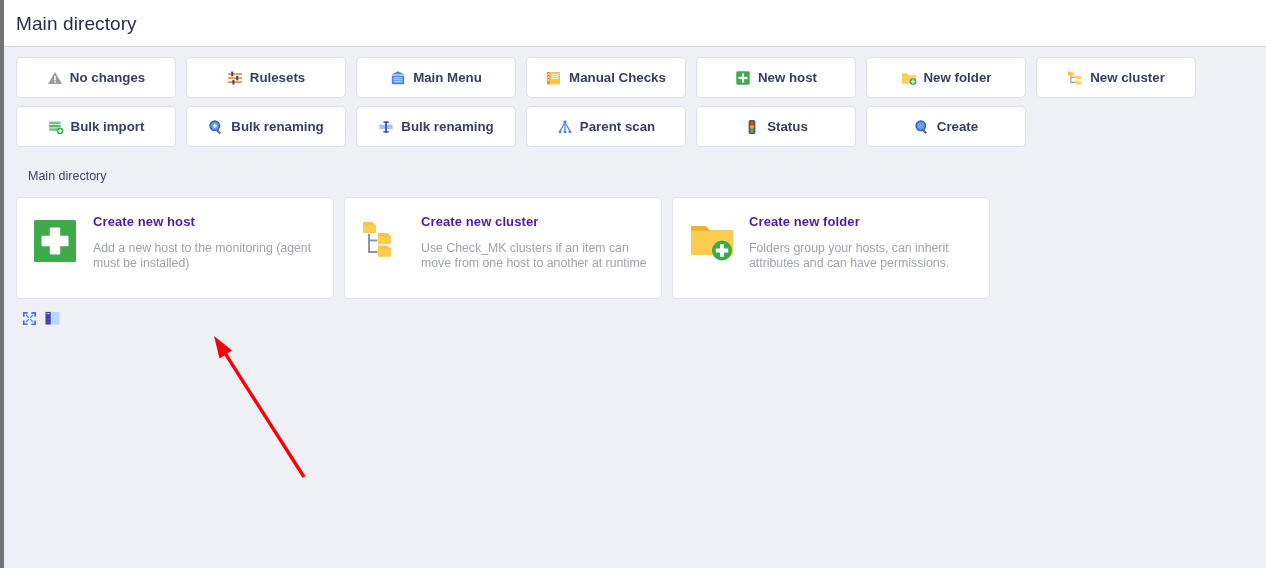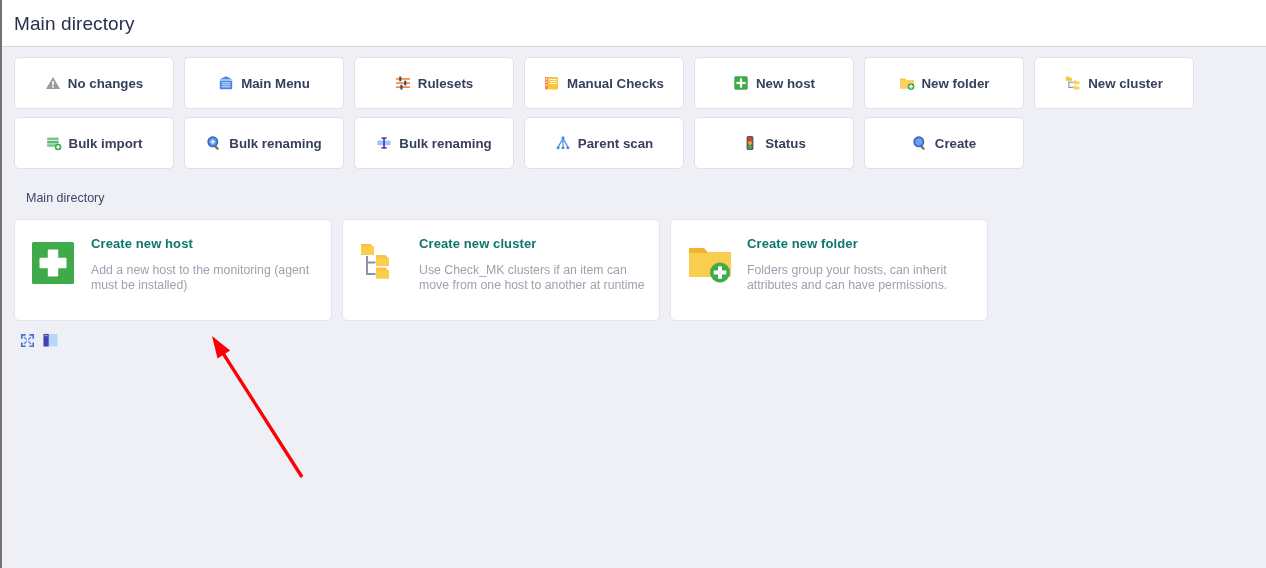--- a/index.html
+++ b/index.html
@@ -11,21 +11,21 @@
     height: 568px;
     background: #eff0f5;
     font-family: "Liberation Sans", sans-serif;
     overflow: hidden;
     position: relative;
   }
   #page {
     position: relative;
     width: 1266px;
     height: 568px;
-    border-left: 2px solid #737373;
+    border-left: 4px solid #737373;
     box-sizing: border-box;
     background: #eff0f5;
   }
 
   
   .page-header {
     height: 47px;
     background: #ffffff;
     border-bottom: 1px solid #d3d5e0;
     box-sizing: border-box;
@@ -47,21 +47,21 @@
   }
   .toolbar-row {
     display: flex;
     gap: 10px;
     padding: 0 12px 0 12px;
     margin-bottom: 8px;
     flex-wrap: nowrap;
   }
   .tb-btn {
     width: 160px;
-    height: 52px;
+    height: 41px;
     flex: 0 0 160px;
     background: #ffffff;
     border: 1px solid #dfe1ea;
     border-radius: 5px;
     display: flex;
     align-items: center;
     justify-content: center;
     gap: 7px;
     cursor: pointer;
     box-sizing: border-box;
@@ -110,21 +110,21 @@
     width: 46px;
     height: 46px;
     flex: 0 0 46px;
     margin-top: 6px;
     display: block;
   }
   .card-body { padding-top: 2px; }
   .card-title {
     font-size: 13px;
     font-weight: bold;
-    color: #0f766e;
+    color: #4c1d95;
     margin-bottom: 12px;
     letter-spacing: 0.1px;
   }
   .card-desc {
     font-size: 12.3px;
     color: #9ea2ae;
     line-height: 15px;
     max-width: 230px;
   }
 
@@ -169,41 +169,41 @@
               <path d="M8 2 L15 14 H1 Z" fill="#9b9b9b"></path>
               <rect x="7.2" y="6" width="1.6" height="4.4" fill="#fff"></rect>
               <rect x="7.2" y="11.2" width="1.6" height="1.5" fill="#fff"></rect>
             </svg>
           </span>
           <span class="tb-label">No changes</span>
         </div>
         <div class="tb-btn">
           <span style="display: flex;">
             <svg class="tb-ico" width="16" height="16" viewBox="0 0 16 16" xmlns="http://www.w3.org/2000/svg">
-              <path d="M8 1.2 L14.6 4.6 H1.4 Z" fill="#4a86e8"></path>
-              <rect x="1.8" y="5.6" width="12.4" height="8.6" rx="1" fill="#4a86e8"></rect>
-              <rect x="3.6" y="7.3" width="8.8" height="1" fill="#dbe7fb"></rect>
-              <rect x="3.6" y="9.3" width="8.8" height="1" fill="#dbe7fb"></rect>
-              <rect x="3.6" y="11.3" width="8.8" height="1" fill="#dbe7fb"></rect>
-            </svg>
-          </span>
-          <span class="tb-label">Main Menu</span>
-        </div>
-        <div class="tb-btn">
-          <span style="display: flex;">
-            <svg class="tb-ico" width="16" height="16" viewBox="0 0 16 16" xmlns="http://www.w3.org/2000/svg">
               <rect x="1" y="3.2" width="14" height="1.5" fill="#ef7d2a"></rect>
               <rect x="1" y="7.3" width="14" height="1.5" fill="#ef7d2a"></rect>
               <rect x="1" y="11.4" width="14" height="1.5" fill="#ef7d2a"></rect>
               <rect x="4.2" y="1.6" width="2.1" height="4.7" fill="#414a63"></rect>
               <rect x="9.2" y="5.7" width="2.1" height="4.7" fill="#414a63"></rect>
               <rect x="5.4" y="9.8" width="2.1" height="4.7" fill="#414a63"></rect>
             </svg>
           </span>
           <span class="tb-label">Rulesets</span>
+        </div>
+        <div class="tb-btn">
+          <span style="display: flex;">
+            <svg class="tb-ico" width="16" height="16" viewBox="0 0 16 16" xmlns="http://www.w3.org/2000/svg">
+              <path d="M8 1.2 L14.6 4.6 H1.4 Z" fill="#4a86e8"></path>
+              <rect x="1.8" y="5.6" width="12.4" height="8.6" rx="1" fill="#4a86e8"></rect>
+              <rect x="3.6" y="7.3" width="8.8" height="1" fill="#dbe7fb"></rect>
+              <rect x="3.6" y="9.3" width="8.8" height="1" fill="#dbe7fb"></rect>
+              <rect x="3.6" y="11.3" width="8.8" height="1" fill="#dbe7fb"></rect>
+            </svg>
+          </span>
+          <span class="tb-label">Main Menu</span>
         </div>
         <div class="tb-btn">
           <span style="display: flex;">
             <svg class="tb-ico" width="16" height="16" viewBox="0 0 16 16" xmlns="http://www.w3.org/2000/svg">
               <rect x="4" y="2" width="10" height="12.4" rx="1" fill="#f8c53c"></rect>
               <rect x="5.4" y="4.1" width="7.2" height="0.9" fill="#fff"></rect>
               <rect x="5.4" y="6.1" width="7.2" height="0.9" fill="#fff"></rect>
               <rect x="5.4" y="8.1" width="7.2" height="0.9" fill="#fff"></rect>
               <rect x="1.2" y="2" width="2.6" height="12.4" fill="#ef7d2a"></rect>
               <rect x="1.9" y="3.4" width="1.3" height="1.3" fill="#fff"></rect>

